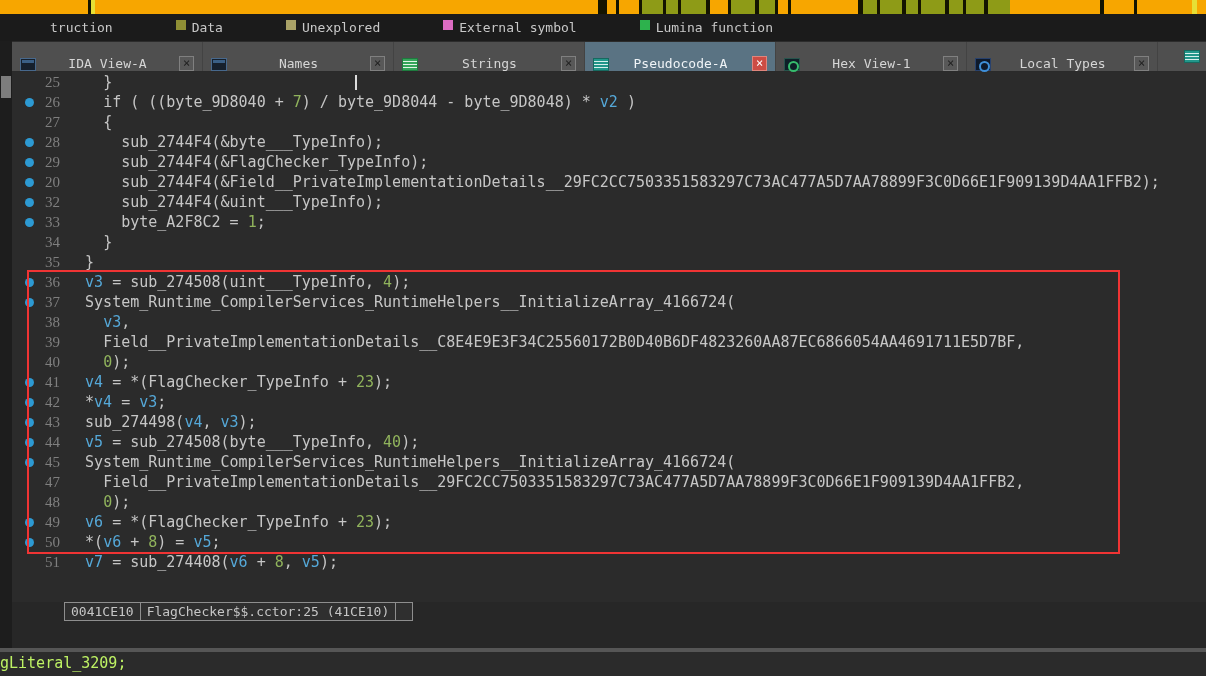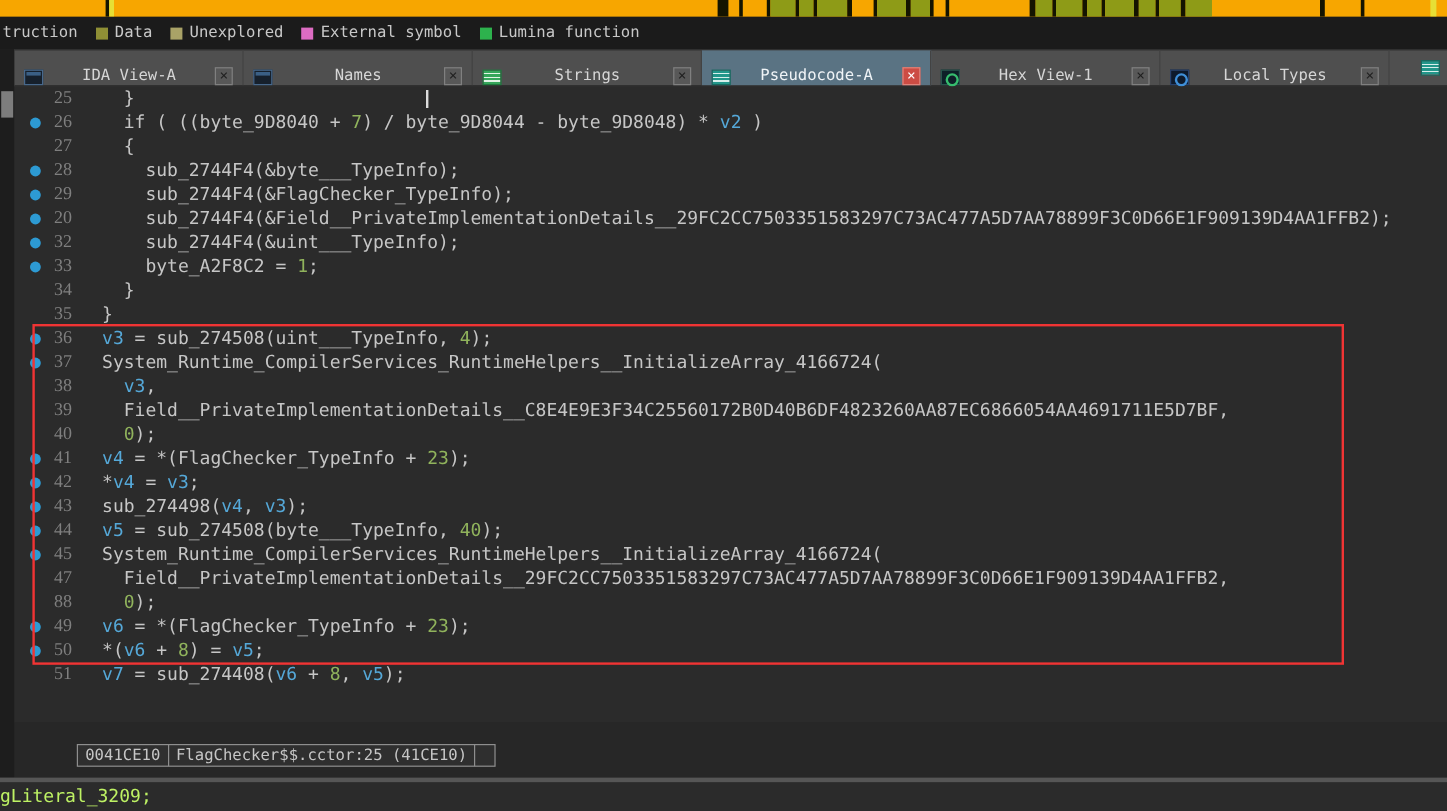--- a/index.html
+++ b/index.html
@@ -8,21 +8,21 @@
   body { position:relative; }
 
   
   .nav-band { position:absolute; top:0; left:0; width:1206px; height:14px; background:#f7a600; overflow:hidden; }
   .nav-seg { position:absolute; top:0; height:14px; }
 
   
   .legend-bar { position:absolute; top:14px; left:0; width:1206px; height:27px; background:#1b1b1b;
                 display:flex; align-items:center; gap:15px; padding-left:2px;
                 color:#c8c8c8; font-size:13px; }
-  .legend-item { display:flex; align-items:center; gap:6px; white-space:nowrap; }
+  .legend-item { display:flex; gap:6px; white-space:nowrap;margin-left:48px; }
   .legend-swatch { width:10px; height:10px; display:inline-block; flex:none; }
 
   
   .left-strip { position:absolute; top:41px; left:0; width:12px; height:607px; background:#1d1d1d; }
   .scroll-thumb { position:absolute; top:35px; left:1px; width:10px; height:22px; background:#7d7d7d; }
 
   
   .tab-bar { position:absolute; top:41px; left:12px; width:1194px; height:31px; background:#4f4f4f;
              border-top:1px solid #2c2c2c; border-bottom:1px solid #2a2a2a; display:flex; }
   .tab-strip { display:flex; flex:1; }
@@ -57,21 +57,21 @@
   .tok-v { color:#55a8d8; }
   .tok-n { color:#90b35c; }
   .caret { position:absolute; left:343px; top:3px; width:2px; height:15px; background:#dcdcdc; }
 
   
   .annotation-box { position:absolute; left:27px; top:270px; width:1093px; height:284px;
                     border:2px solid #f03434; pointer-events:none; z-index:6; }
 
   
   .status-strip { position:absolute; top:602px; left:12px; width:1194px; height:46px; background:#272727; }
-  .status-boxes { position:absolute; left:52px; top:18px; display:flex; }
+  .status-boxes { position:absolute; left:52px; top:0; display:flex; }
   .status-box { height:19px; display:inline-flex; align-items:center; padding:0 6px;
                 border:1px solid #8e8e8e; background:#2f2f2f; color:#c6c6c6;
                 font-size:13px; white-space:nowrap; }
   .status-box + .status-box { margin-left:-1px; }
   .status-box.small { width:18px; }
 
   
   .splitter { position:absolute; top:648px; left:0; width:1206px; height:4px; background:#565656; }
   .output-panel { position:absolute; top:652px; left:0; width:1206px; height:24px; background:#2b2b2b; }
   .output-text { font-size:15px; line-height:23px; color:#bef264; }
@@ -258,21 +258,21 @@
       </div>
       <div class="code-line">
         <div class="gutter"><div class="bp-dot"></div><span class="lnum">45</span></div>
         <div class="code-text">  <span class="tok-p">System_Runtime_CompilerServices_RuntimeHelpers__InitializeArray_4166724(</span></div>
       </div>
       <div class="code-line">
         <div class="gutter"><span class="lnum">47</span></div>
         <div class="code-text">    <span class="tok-p">Field__PrivateImplementationDetails__29FC2CC7503351583297C73AC477A5D7AA78899F3C0D66E1F909139D4AA1FFB2,</span></div>
       </div>
       <div class="code-line">
-        <div class="gutter"><span class="lnum">88</span></div>
+        <div class="gutter"><span class="lnum">48</span></div>
         <div class="code-text">    <span class="tok-n">0</span><span class="tok-p">);</span></div>
       </div>
       <div class="code-line">
         <div class="gutter"><div class="bp-dot"></div><span class="lnum">49</span></div>
         <div class="code-text">  <span class="tok-v">v6</span><span class="tok-p"> = *(FlagChecker_TypeInfo + </span><span class="tok-n">23</span><span class="tok-p">);</span></div>
       </div>
       <div class="code-line">
         <div class="gutter"><div class="bp-dot"></div><span class="lnum">50</span></div>
         <div class="code-text">  <span class="tok-p">*(</span><span class="tok-v">v6</span><span class="tok-p"> + </span><span class="tok-n">8</span><span class="tok-p">) = </span><span class="tok-v">v5</span><span class="tok-p">;</span></div>
       </div>

